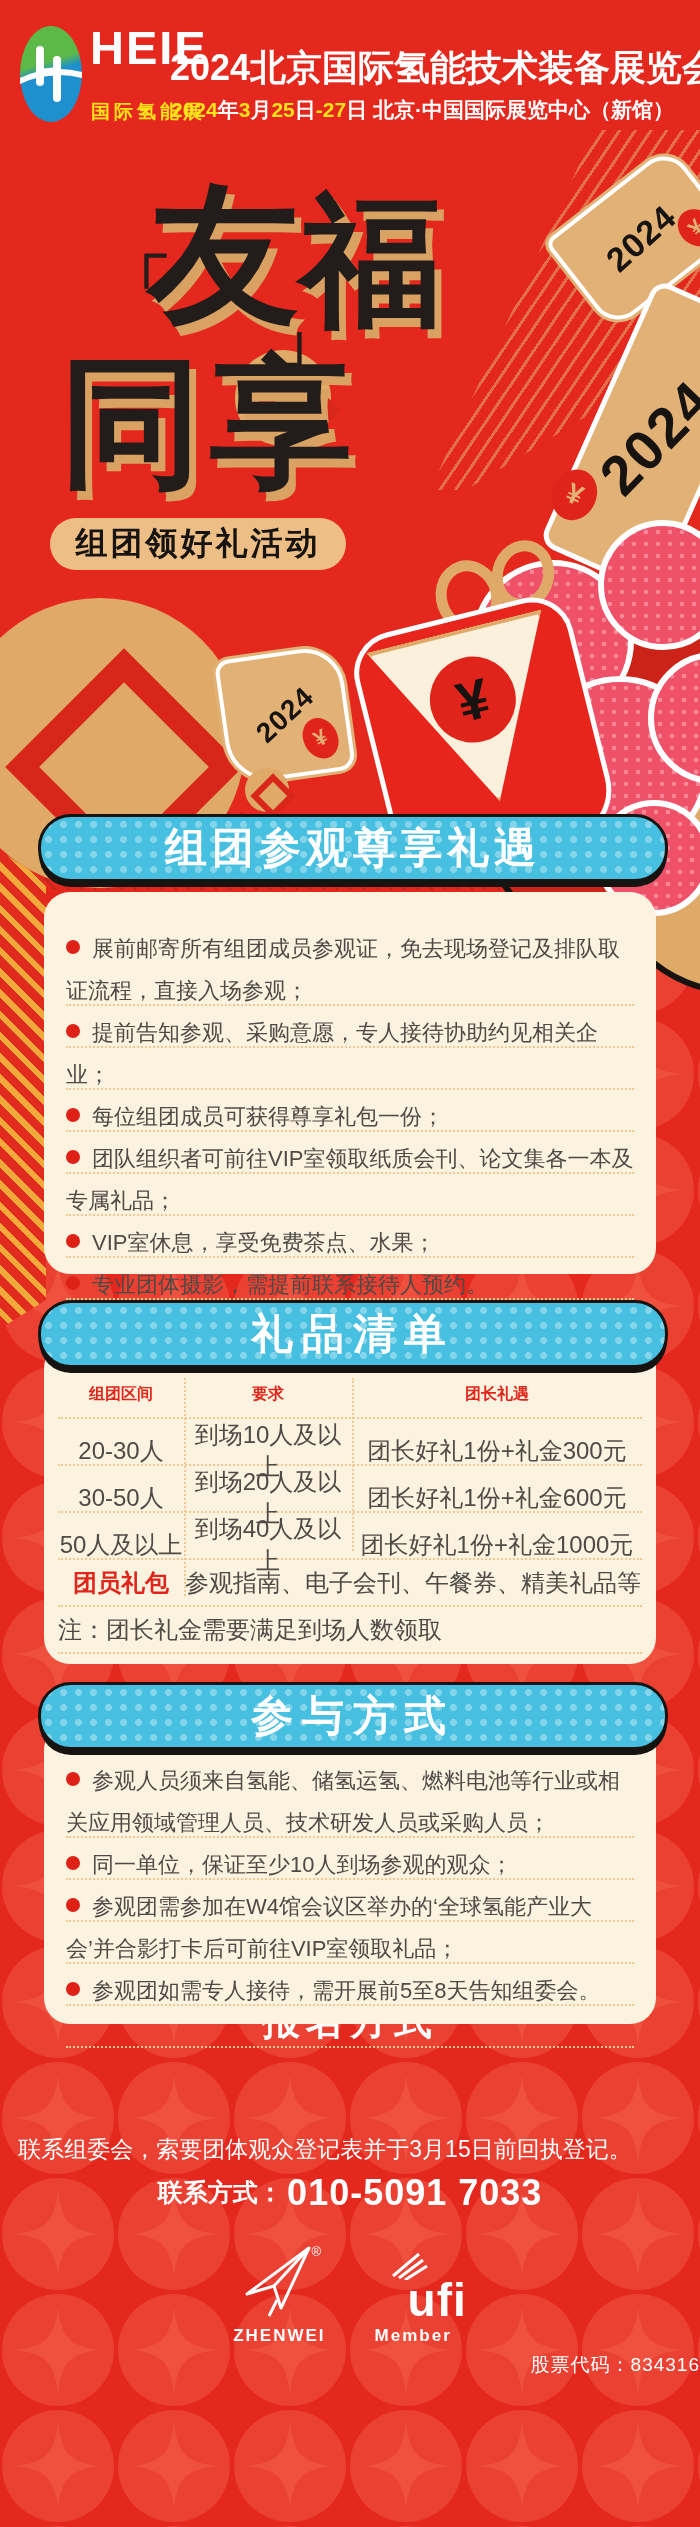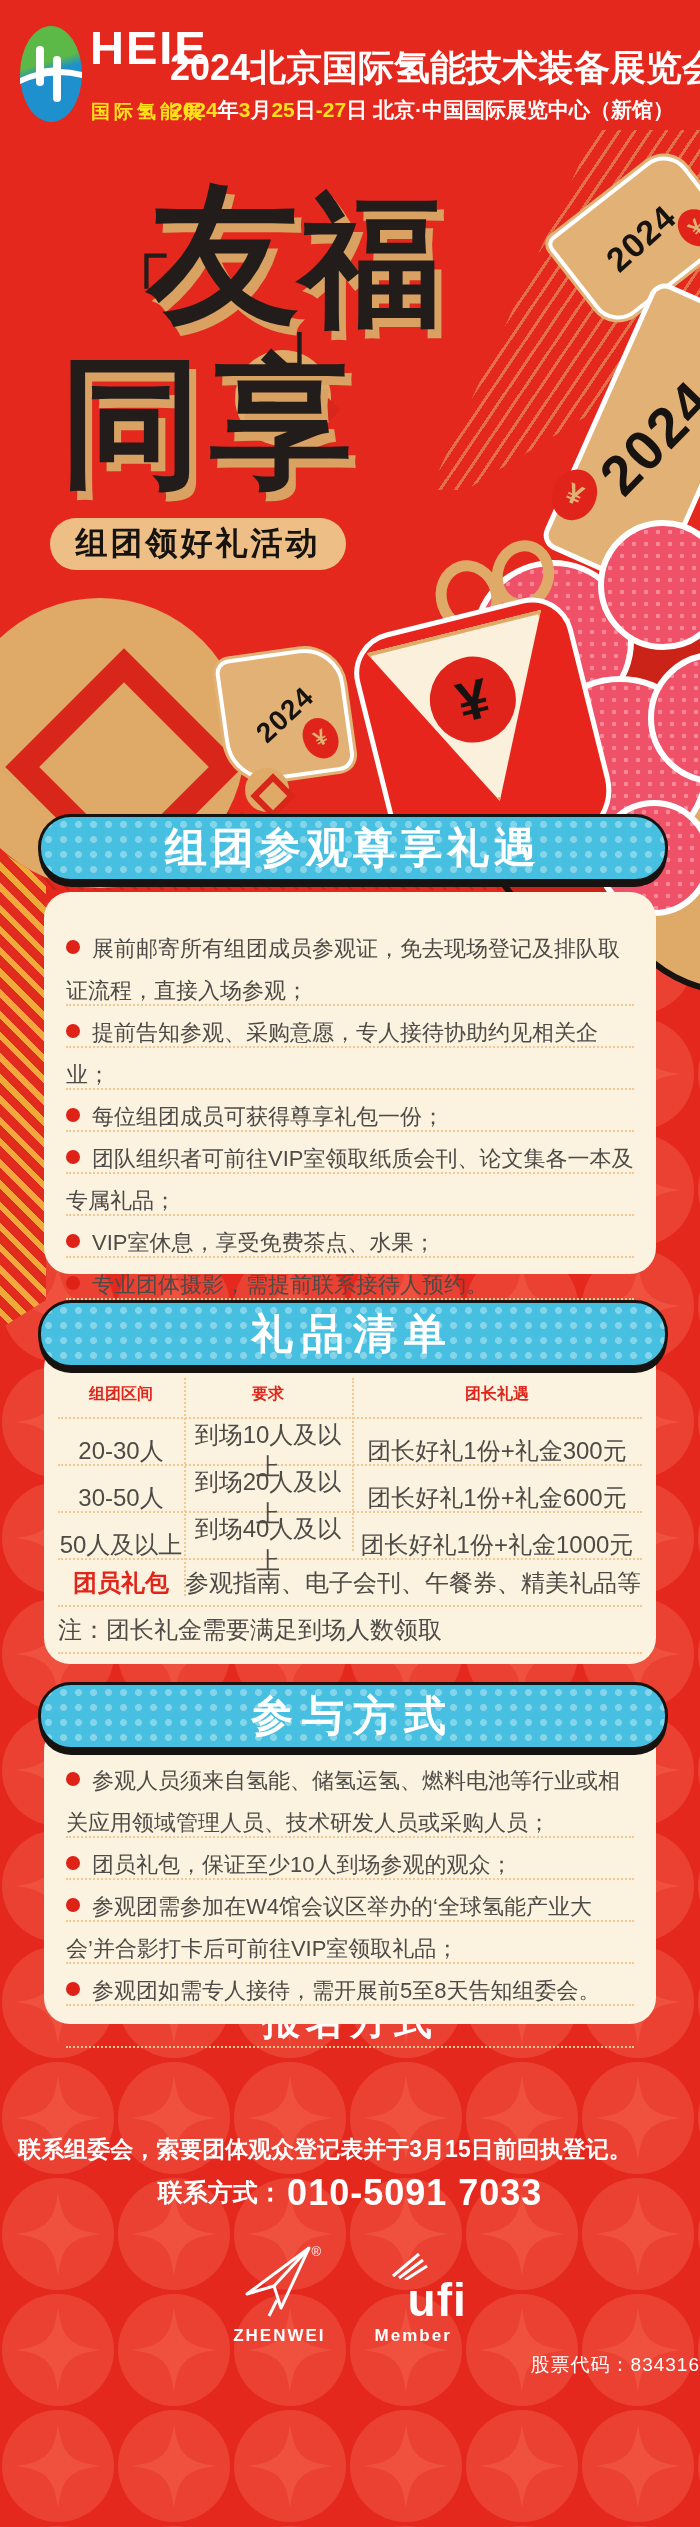--- a/index.html
+++ b/index.html
@@ -133,21 +133,21 @@
   .red-b { color:#e0251a; font-weight:bold; }
   .tnote { height:45px; line-height:45px; text-align:left; border-bottom:2px dotted #f0c890; }
   .vsep { position:absolute; top:6px; border-left:2px dotted #f0c890; z-index:0; }
   .vsep1 { left:126px; height:218px; }
   .vsep2 { left:294px; height:173px; }
 
   
   .ft-title { left:0; width:700px; top:1996px; text-align:center; color:#fff;
     font-size:38px; font-weight:900; letter-spacing:6px; z-index:2; }
   .ft-line1 { left:0; width:650px; top:2134px; text-align:center; color:#fff;
-    font-size:23px; font-weight:bold; z-index:2; }
+    font-size:23px; font-weight:normal; z-index:2; }
   .ft-phone-row { left:0; width:700px; top:2172px; text-align:center; color:#fff; z-index:2; }
   .ft-phone-label { font-size:25px; font-weight:bold; vertical-align:4px; }
   .ft-phone { font-size:36px; font-weight:900; letter-spacing:1px; }
   .ft-logos { left:0; width:700px; top:2242px; display:flex; justify-content:center;
     align-items:flex-end; gap:34px; z-index:2; }
   .lg { display:flex; flex-direction:column; align-items:center; color:#fff; }
   .lg-name { font-size:17px; font-weight:bold; letter-spacing:2px; margin-top:6px; }
   .reg { position:absolute; margin-left:74px; margin-top:2px; font-size:13px; color:#fff; }
   .ufi-word { font-size:46px; font-weight:900; line-height:40px; letter-spacing:1px;margin-left:48px; }
   .ft-stock { left:0; width:700px; top:2352px; text-align:right; color:#fff;
@@ -299,21 +299,21 @@
       <div class="rules">
         <div class="rule"></div>
           <div class="rule"></div>
           <div class="rule"></div>
         <div class="rule"></div>
           <div class="rule"></div>
           <div class="rule"></div>
       </div>
       <div class="bullets">
         <div class="bullet"><span class="dot"></span><span>参观人员须来自氢能、储氢运氢、燃料电池等行业或相关应用领域管理人员、技术研发人员或采购人员；</span></div>
-        <div class="bullet"><span class="dot"></span><span>团员礼包，保证至少10人到场参观的观众；</span></div>
+        <div class="bullet"><span class="dot"></span><span>同一单位，保证至少10人到场参观的观众；</span></div>
         <div class="bullet"><span class="dot"></span><span>参观团需参加在W4馆会议区举办的‘全球氢能产业大会’并合影打卡后可前往VIP室领取礼品；</span></div>
         <div class="bullet"><span class="dot"></span><span>参观团如需专人接待，需开展前5至8天告知组委会。</span></div>
       </div>
     </div>
   </div>
 
   <div class="abs ft-title">报名方式</div>
   <div class="abs ft-line1">联系组委会，索要团体观众登记表并于3月15日前回执登记。</div>
   <div class="abs ft-phone-row">
     <span class="ft-phone-label">联系方式：</span>

